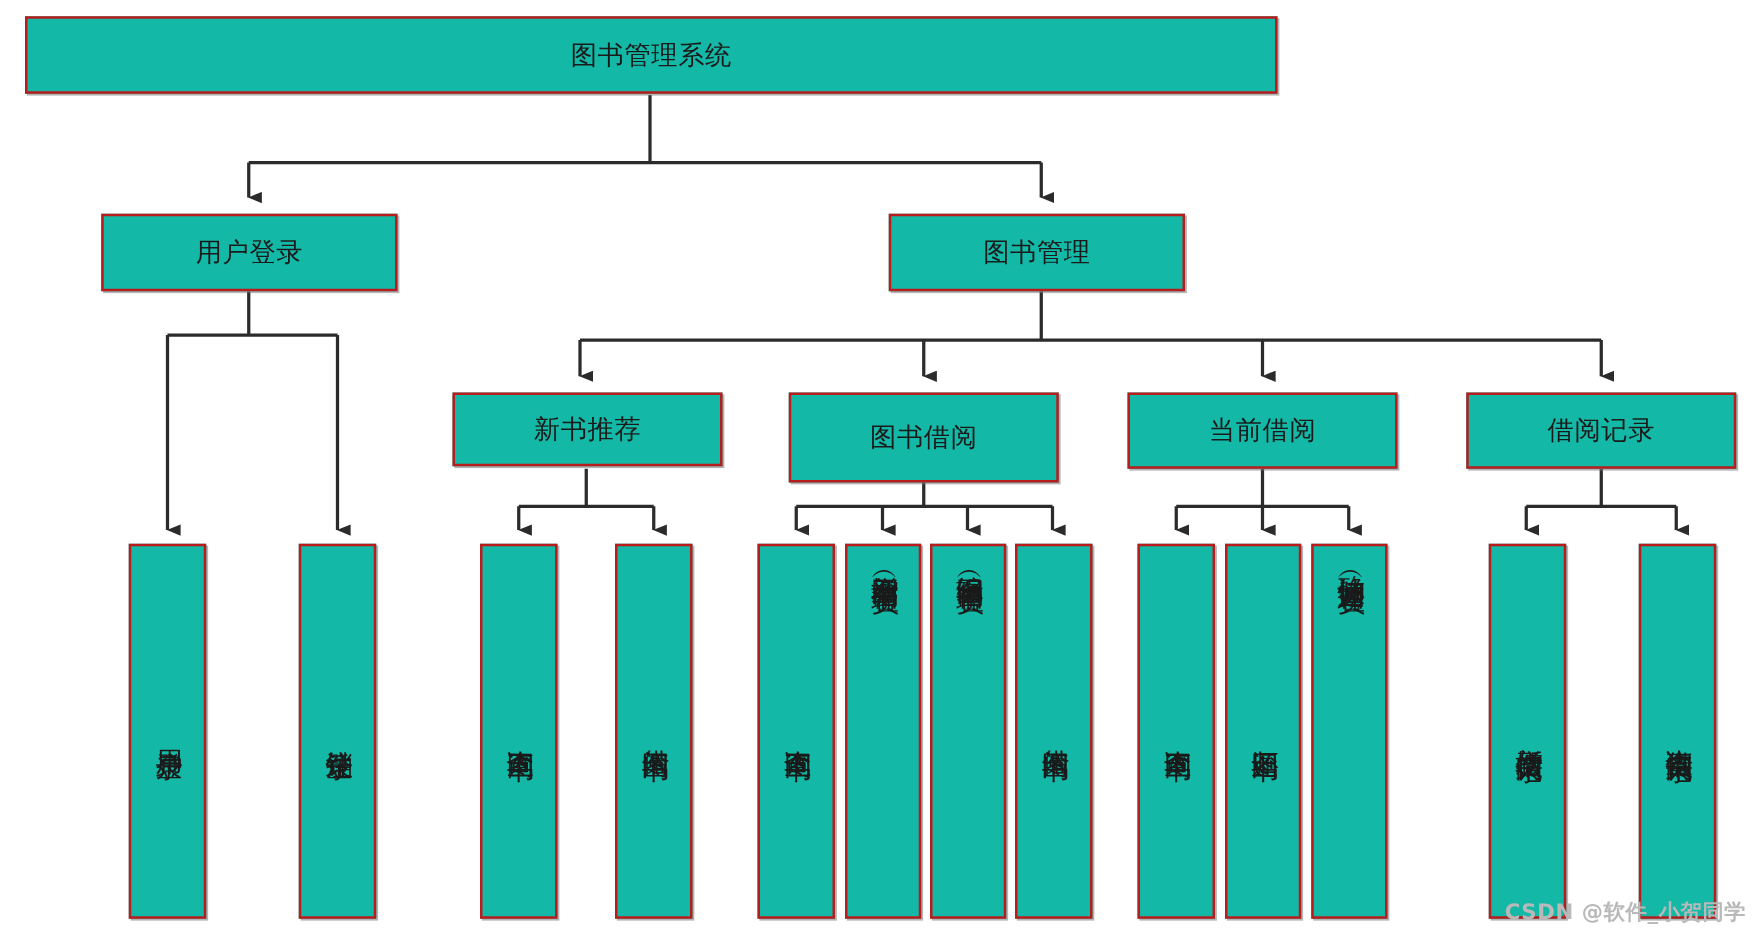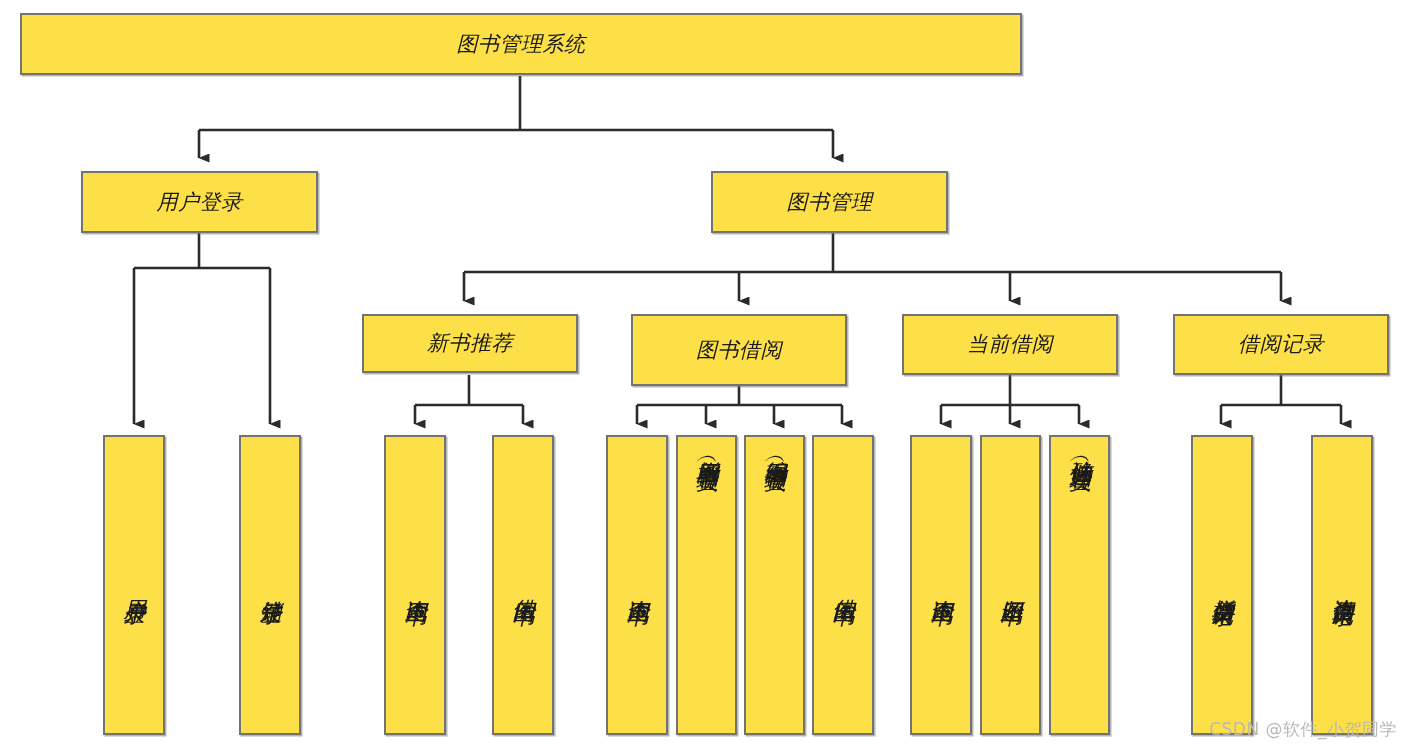--- a/index.html
+++ b/index.html
@@ -15,28 +15,27 @@
     position: relative;
   }
   #diagram-root {
     position: relative;
     width: 1405px;
     height: 747px;
   }
   .node {
     position: absolute;
     box-sizing: border-box;
-    background: #fde047;
-    border: 2px solid #737373;
+    background: #14b8a6;
+    border: 2px solid #b91c1c;
     box-shadow: 1.5px 1.5px 0 0 rgba(120,120,120,0.55);
     display: flex;
     align-items: center;
     justify-content: center;
     color: #1a1a1a;
-    font-style: italic;
   }
   .node .label {
     font-size: 21px;
     line-height: 1.15;
     letter-spacing: 0.5px;
     white-space: nowrap;
     text-align: center;
   }
   .node.vertical {
     align-items: center;
@@ -65,20 +64,21 @@
   }
   #watermark {
     position: absolute;
     right: 8px;
     bottom: 6px;
     font-size: 17px;
     color: #b9b9b9;
     letter-spacing: 0.5px;
     white-space: nowrap;
     user-select: none;
+    font-weight: bold;
   }
 </style>
 </head>
 <body>
 
 <div id="diagram-root">
 
   <svg id="edges" viewBox="0 0 1405 747">
     <defs>
       <marker id="arrowhead" markerWidth="10" markerHeight="12" refX="4.5" refY="10.5" orient="auto" markerUnits="userSpaceOnUse">

